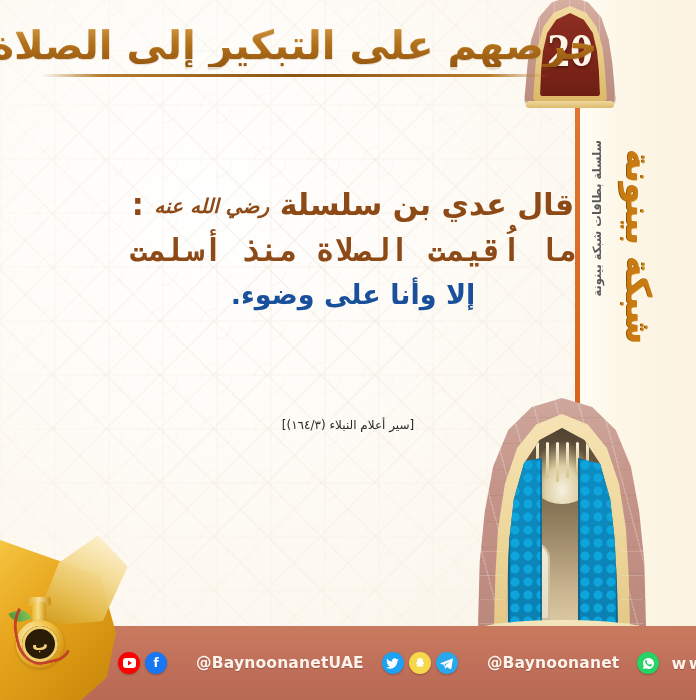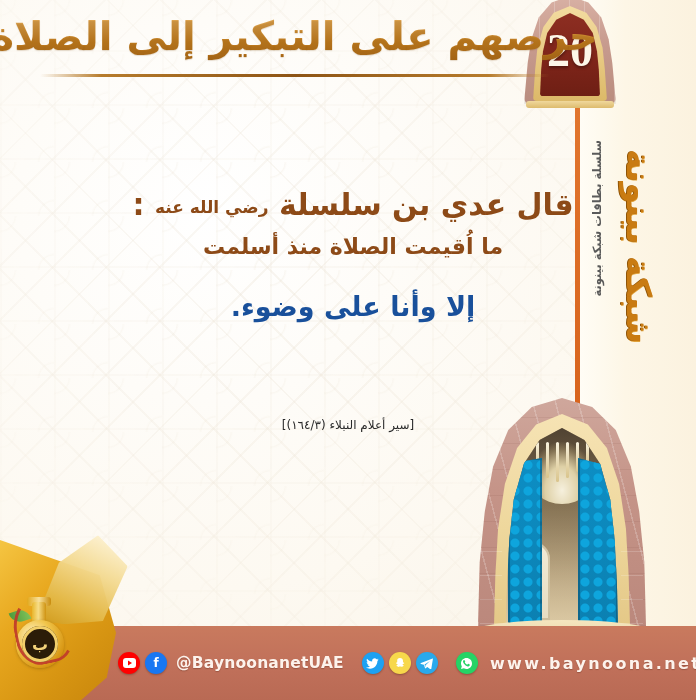--- a/index.html
+++ b/index.html
@@ -111,21 +111,21 @@
   }
   .badge .base{
     position:absolute;left:2px;bottom:-4px;width:88px;height:7px;
     background:linear-gradient(180deg,#f0d89c,#ddbb6e);border-radius:3px;
   }
 
   
   .header-title{
     position:absolute;top:14px;right:132px;left:24px;
     height:62px;
-    display:flex;justify-content:center;
+    display:flex;align-items:center;justify-content:center;
   }
   .header-title span{
     font-size:40px;font-weight:700;line-height:1.1;
     color:#b5762a;
     background:linear-gradient(180deg,#e6b05f 0%,#c07c1f 45%,#9a5a12 100%);
     -webkit-background-clip:text;background-clip:text;
     -webkit-text-fill-color:transparent;
     text-shadow:0 1px 1px rgba(120,70,10,.18);
     font-family:"DejaVu Sans","Liberation Sans",sans-serif;
     white-space:nowrap;
@@ -138,22 +138,22 @@
 
   
   .quote{
     position:absolute;top:185px;right:60px;left:70px;
     text-align:center;direction:rtl;
   }
   .q-line{
     font-weight:700;line-height:1.35;white-space:nowrap;
   }
   .l1{font-size:30px;color:#8d4a17;margin-bottom:6px;}
-  .l1 .hon{font-size:17px;color:#8d4a17;vertical-align:2px;}
-  .l2{font-size:22px;color:#8d4a17;margin-bottom:28px;}
+  .l1 .hon{font-size:20px;color:#8d4a17;vertical-align:2px;font-style:italic;}
+  .l2{font-size:31px;color:#8d4a17;margin-bottom:4px;font-family:Liberation Mono, monospace;}
   .l3{font-size:27px;color:#19509b;}
 
   .source{
     position:absolute;top:418px;right:0;left:0;
     text-align:center;
     font-size:12px;font-weight:400;color:#2a2a2a;
     direction:rtl;
   }
 
   
@@ -293,21 +293,21 @@
     background:linear-gradient(180deg,#c97a5e 0%,#c0705a 55%,#b96a54 100%);
     border-top-left-radius:52px;
   }
   .footer-inner{
     position:absolute;inset:0;display:flex;align-items:center;
     padding-left:72px;gap:0;direction:ltr;
   }
   .grp{display:flex;align-items:center;gap:5px;}
   .grp + .grp{margin-left:18px;}
   .handle{
-    color:#fdf3ec;font-size:15.5px;font-weight:700;margin-left:4px;
+    color:#fdf3ec;font-size:15.5px;font-weight:700;margin-left:24px;
     letter-spacing:.2px;white-space:nowrap;
     text-shadow:0 1px 1px rgba(90,40,25,.35);
   }
   .site{
     color:#fdf3ec;font-size:16px;font-weight:700;margin-left:7px;
     letter-spacing:2.4px;white-space:nowrap;
     text-shadow:0 1px 1px rgba(90,40,25,.35);
   }
   .ic{
     width:22px;height:22px;border-radius:50%;
@@ -413,20 +413,21 @@
         <span class="ic sc">
           <svg width="12" height="12" viewBox="0 0 12 12">
               <path d="M6 1c1.9 0 3 1.3 3 3.1 0 .8-.1 1.3.2 1.5.3.2.8 0 1 .3.2.3-.2.6-.8.9-.4.2-.8.3-.8.6 0 .3.6.9 1.2 1.1.3.1.2.4-.2.5-.5.2-1 .1-1.2.4-.1.2-.1.5-.4.5-.4 0-.9-.3-1.9-.3s-1.5.3-1.9.3c-.3 0-.3-.3-.4-.5-.2-.3-.7-.2-1.2-.4-.4-.1-.5-.4-.2-.5.6-.2 1.2-.8 1.2-1.1 0-.3-.4-.4-.8-.6-.6-.3-1-.6-.8-.9.2-.3.7-.1 1-.3.3-.2.2-.7.2-1.5C3 2.3 4.1 1 6 1z" fill="#fff"></path>
             </svg>
         </span>
         <span class="ic tg">
           <svg width="13" height="11" viewBox="0 0 13 11">
               <path d="M12.6.5 1 5c-.7.3-.7.7 0 .9l2.9.9 1.1 3.3c.1.4.3.5.7.2l1.6-1.3 3 2.2c.5.3.9.1 1-.5L12.9 1c.1-.5-.1-.7-.3-.5zM4.6 6.6 10 3l-4.5 4.3-.2 2z" fill="#fff"></path>
             </svg>
         </span>
+        <span class="handle">@Baynoonanet</span>
       </div>
 
       <div class="grp">
         <span class="ic wa">
           <svg width="13" height="13" viewBox="0 0 13 13">
               <path d="M6.5 1C3.5 1 1 3.4 1 6.4c0 1 .3 2 .8 2.8L1 12l2.9-.8c.8.4 1.7.7 2.6.7 3 0 5.5-2.4 5.5-5.5S9.5 1 6.5 1zm3.1 7.6c-.1.4-.8.7-1.1.8-.3 0-.6.1-2-.5-1.7-.7-2.7-2.4-2.8-2.6-.1-.1-.7-.9-.7-1.7s.4-1.2.6-1.3c.1-.2.3-.2.4-.2h.3c.1 0 .2 0 .4.3l.5 1.2c0 .1 0 .2-.1.3l-.2.3c-.1.1-.2.2-.1.3.1.2.5.8 1 1.2.7.6 1.2.8 1.4.9.1 0 .2 0 .3-.1l.5-.6c.1-.1.2-.1.4-.1l1.2.6c.1.1.2.1.2.2.1.1.1.4 0 .7z" fill="#fff"></path>
             </svg>
         </span>
         <span class="site">www.baynoona.net</span>
       </div>

